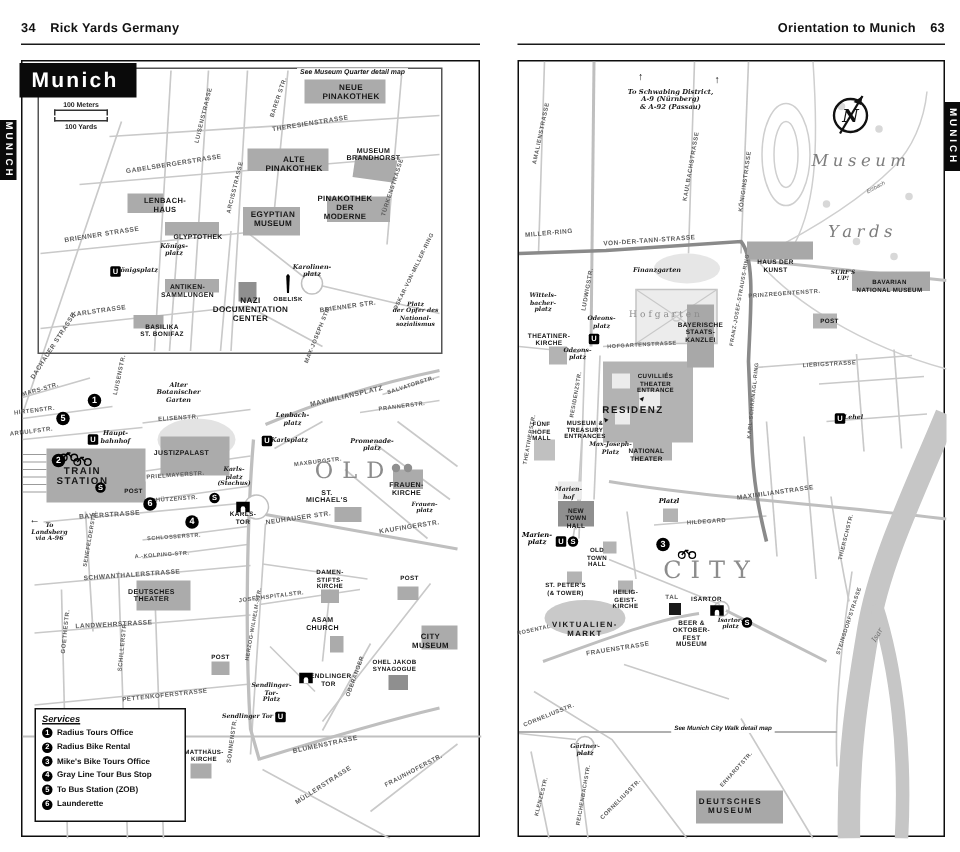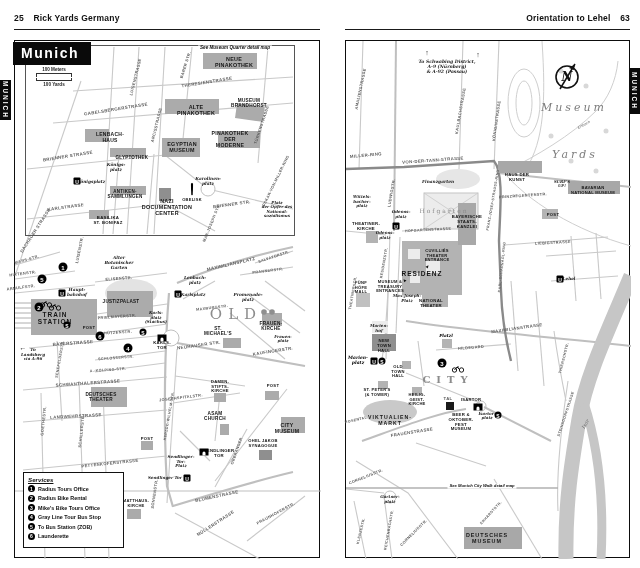--- a/index.html
+++ b/index.html
@@ -59,26 +59,26 @@
   .leg-row{display:flex;align-items:center;margin:0 0 2.6px;}
   .leg-num{flex:0 0 auto;width:7px;height:7px;border-radius:50%;background:#000;color:#fff;
        font-size:5px;font-weight:bold;display:flex;align-items:center;justify-content:center;margin-right:3px;}
   .leg-lab{font-size:5.4px;font-weight:bold;white-space:nowrap;}
   .compass{position:absolute;left:203px;top:18px;}
 </style>
 </head>
 <body>
 
 <div class="hdr hdr-left">
-  <span class="num">25</span>
+  <span class="num">34</span>
   <span>Rick Yards Germany</span>
 </div>
 <div class="rule rule-left"></div>
 <div class="hdr hdr-right">
-  <span>Orientation to Lehel</span>
+  <span>Orientation to Munich</span>
   <span class="num">63</span>
 </div>
 <div class="rule rule-right"></div>
 <div class="tab tab-left">MUNICH</div>
 <div class="tab tab-right">MUNICH</div>
 
 <div class="map map-left" id="leftmap">
   <svg class="base" width="306" height="518" viewBox="0 0 306 518">
 
     <g stroke="#c9c9c9" stroke-width="1.1" fill="none">
@@ -546,21 +546,21 @@
       <div class="lbl poi" style="font-size: 4.3px; position: absolute; left: 38px; top: 305px; transform: translate(-50%, -50%);">NEW
 TOWN
 HALL</div>
       <div class="lbl street" style="font-size: 3.9px; position: absolute; left: 125px; top: 307px; transform: translate(-50%, -50%) rotate(-4deg);">HILDEGARD</div>
       <div class="lbl street" style="font-size: 3.7px; position: absolute; left: 218px; top: 317px; transform: translate(-50%, -50%) rotate(-76deg);">THIERSCHSTR.</div>
       <div class="lbl it-b" style="font-size: 4.5px; position: absolute; left: 12px; top: 319px; transform: translate(-50%, -50%);">Marien-
 platz</div>
       <div class="lbl poi" style="font-size: 4.1px; position: absolute; left: 52px; top: 331px; transform: translate(-50%, -50%);">OLD
 TOWN
 HALL</div>
-      <div class="lbl big" style="font-size: 10px; position: absolute; left: 102px; top: 339px; transform: translate(-50%, -50%); font-weight: bold;">CITY</div>
+      <div class="lbl big" style="font-size: 16px; position: absolute; left: 128px; top: 339px; transform: translate(-50%, -50%);">CITY</div>
       <div class="lbl poi" style="font-size: 4.1px; position: absolute; left: 31px; top: 352px; transform: translate(-50%, -50%);">ST. PETER'S
 (&amp; TOWER)</div>
       <div class="lbl poi" style="font-size: 4.1px; position: absolute; left: 71px; top: 359px; transform: translate(-50%, -50%);">HEILIG-
 GEIST-
 KIRCHE</div>
       <div class="lbl street" style="font-size: 4.2px; position: absolute; left: 102px; top: 358px; transform: translate(-50%, -50%);">TAL</div>
       <div class="lbl poi" style="font-size: 4.2px; position: absolute; left: 125px; top: 359px; transform: translate(-50%, -50%);">ISARTOR</div>
       <div class="lbl street" style="font-size: 3.7px; position: absolute; left: 220px; top: 373px; transform: translate(-50%, -50%) rotate(-72deg);">STEINSDORFSTRASSE</div>
       <div class="lbl it" style="font-size: 4px; position: absolute; left: 141px; top: 375px; transform: translate(-50%, -50%);">Isartor-
 platz</div>

